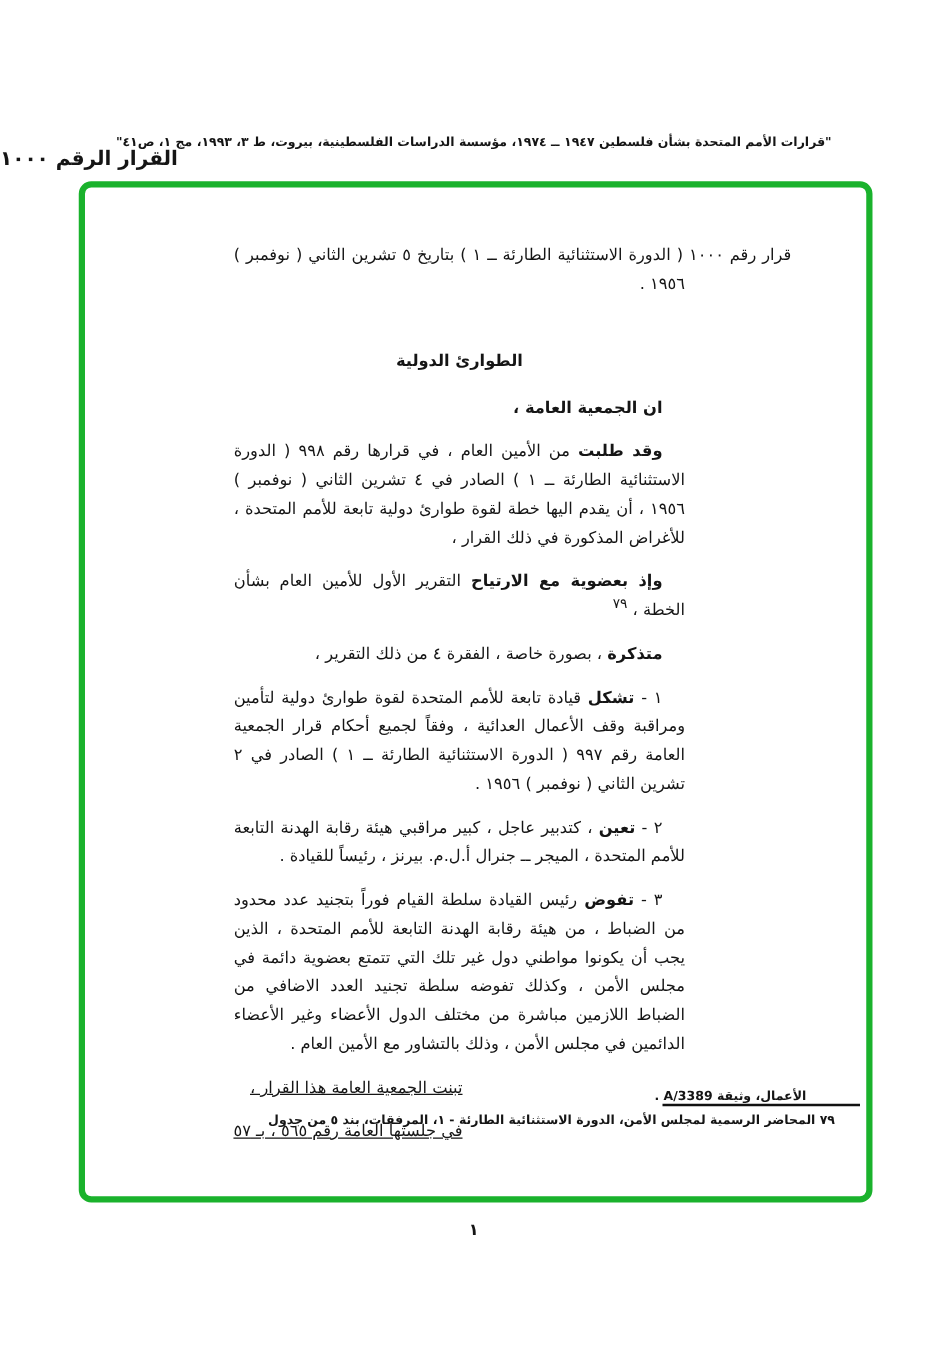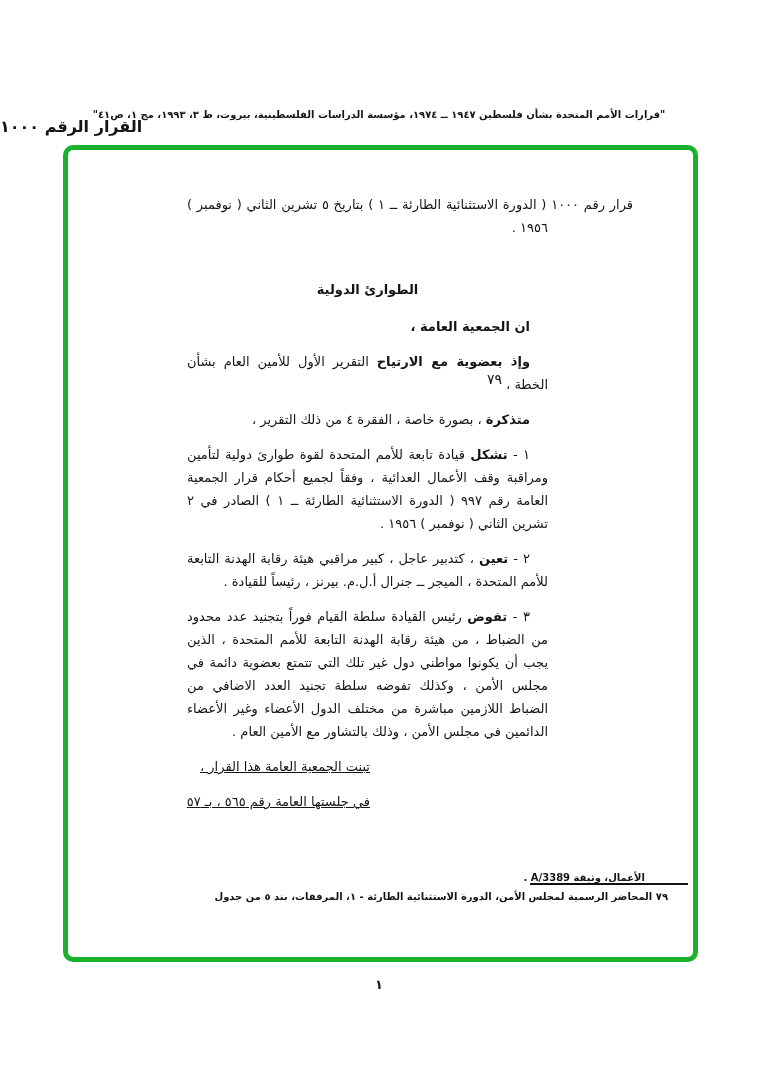--- a/index.html
+++ b/index.html
@@ -21,21 +21,21 @@
   }
   .content{
     position:absolute;left:175px;top:181px;width:385px;
     direction:rtl;text-align:justify;font-size:13px;line-height:23px;
   }
   .content p{margin:12px;padding:0;}
   .opening{text-indent:-85px;}
   .heading{text-align:center;font-weight:bold;margin:5px 0 4px 0 !important;line-height:26px;}
   .indent{text-indent:18px;}
   .adopted{margin-right:190px !important;white-space:nowrap;text-align:right;text-indent:0;text-decoration:underline;}
-  sup.ref{font-size:14px;line-height:0;}
+  sup.ref{font-size:11px;line-height:0;}
   .fn-rule{position:absolute;left:530px;top:883px;width:158px;height:0;border-top:2px solid #111;}
   .fn-line{position:absolute;direction:rtl;white-space:nowrap;font-size:10px;font-weight:bold;}
   .fn-line.l1{top:891px;right:90px;margin-left:24px;}
   .fn-line.l2{top:872px;right:113px;}
   .page-number{
     position:absolute;top:977px;left:0;right:0;text-align:center;
     font-size:13px;font-weight:bold;
   }
 </style>
 </head>
@@ -46,20 +46,21 @@
 
 <div class="frame" style="border-color: rgb(26, 178, 44);"></div>
 
 <div class="content">
   <p class="opening">قرار رقم ١٠٠٠ ( الدورة الاستثنائية الطارئة ــ ١ ) بتاريخ ٥ تشرين الثاني ( نوفمبر ) ١٩٥٦ .</p>
 
   <p class="heading"><br><span>الطوارئ الدولية</span></p>
 
   <p class="indent"><b>ان الجمعية العامة ،</b><span></span></p>
 
+  <p class="indent"><b>وقد طلبت</b><span> من الأمين العام ، في قرارها رقم ٩٩٨ ( الدورة الاستثنائية الطارئة ــ ١ ) الصادر في ٤ تشرين الثاني ( نوفمبر ) ١٩٥٦ ، أن يقدم اليها خطة لقوة طوارئ دولية تابعة للأمم المتحدة ، للأغراض المذكورة في ذلك القرار ،</span></p>
 
   <p class="indent"><b>وإذ بعضوية مع الارتياح</b><span> التقرير الأول للأمين العام بشأن الخطة ، </span><sup class="ref">٧٩</sup></p>
 
   <p class="indent"><b>متذكرة</b><span> ، بصورة خاصة ، الفقرة ٤ من ذلك التقرير ،</span></p>
 
   <p class="indent"><span>١ -</span> <b>تشكل</b><span> قيادة تابعة للأمم المتحدة لقوة طوارئ دولية لتأمين ومراقبة وقف الأعمال العدائية ، وفقاً لجميع أحكام قرار الجمعية العامة رقم ٩٩٧ ( الدورة الاستثنائية الطارئة ــ ١ ) الصادر في ٢ تشرين الثاني ( نوفمبر ) ١٩٥٦ .</span></p>
 
   <p class="indent"><span>٢ -</span> <b>تعين</b><span> ، كتدبير عاجل ، كبير مراقبي هيئة رقابة الهدنة التابعة للأمم المتحدة ، الميجر ــ جنرال أ.ل.م. بيرنز ، رئيساً للقيادة .</span></p>
 
   <p class="indent"><span>٣ -</span> <b>تفوض</b><span> رئيس القيادة سلطة القيام فوراً بتجنيد عدد محدود من الضباط ، من هيئة رقابة الهدنة التابعة للأمم المتحدة ، الذين يجب أن يكونوا مواطني دول غير تلك التي تتمتع بعضوية دائمة في مجلس الأمن ، وكذلك تفوضه سلطة تجنيد العدد الاضافي من الضباط اللازمين مباشرة من مختلف الدول الأعضاء وغير الأعضاء الدائمين في مجلس الأمن ، وذلك بالتشاور مع الأمين العام .</span></p>

